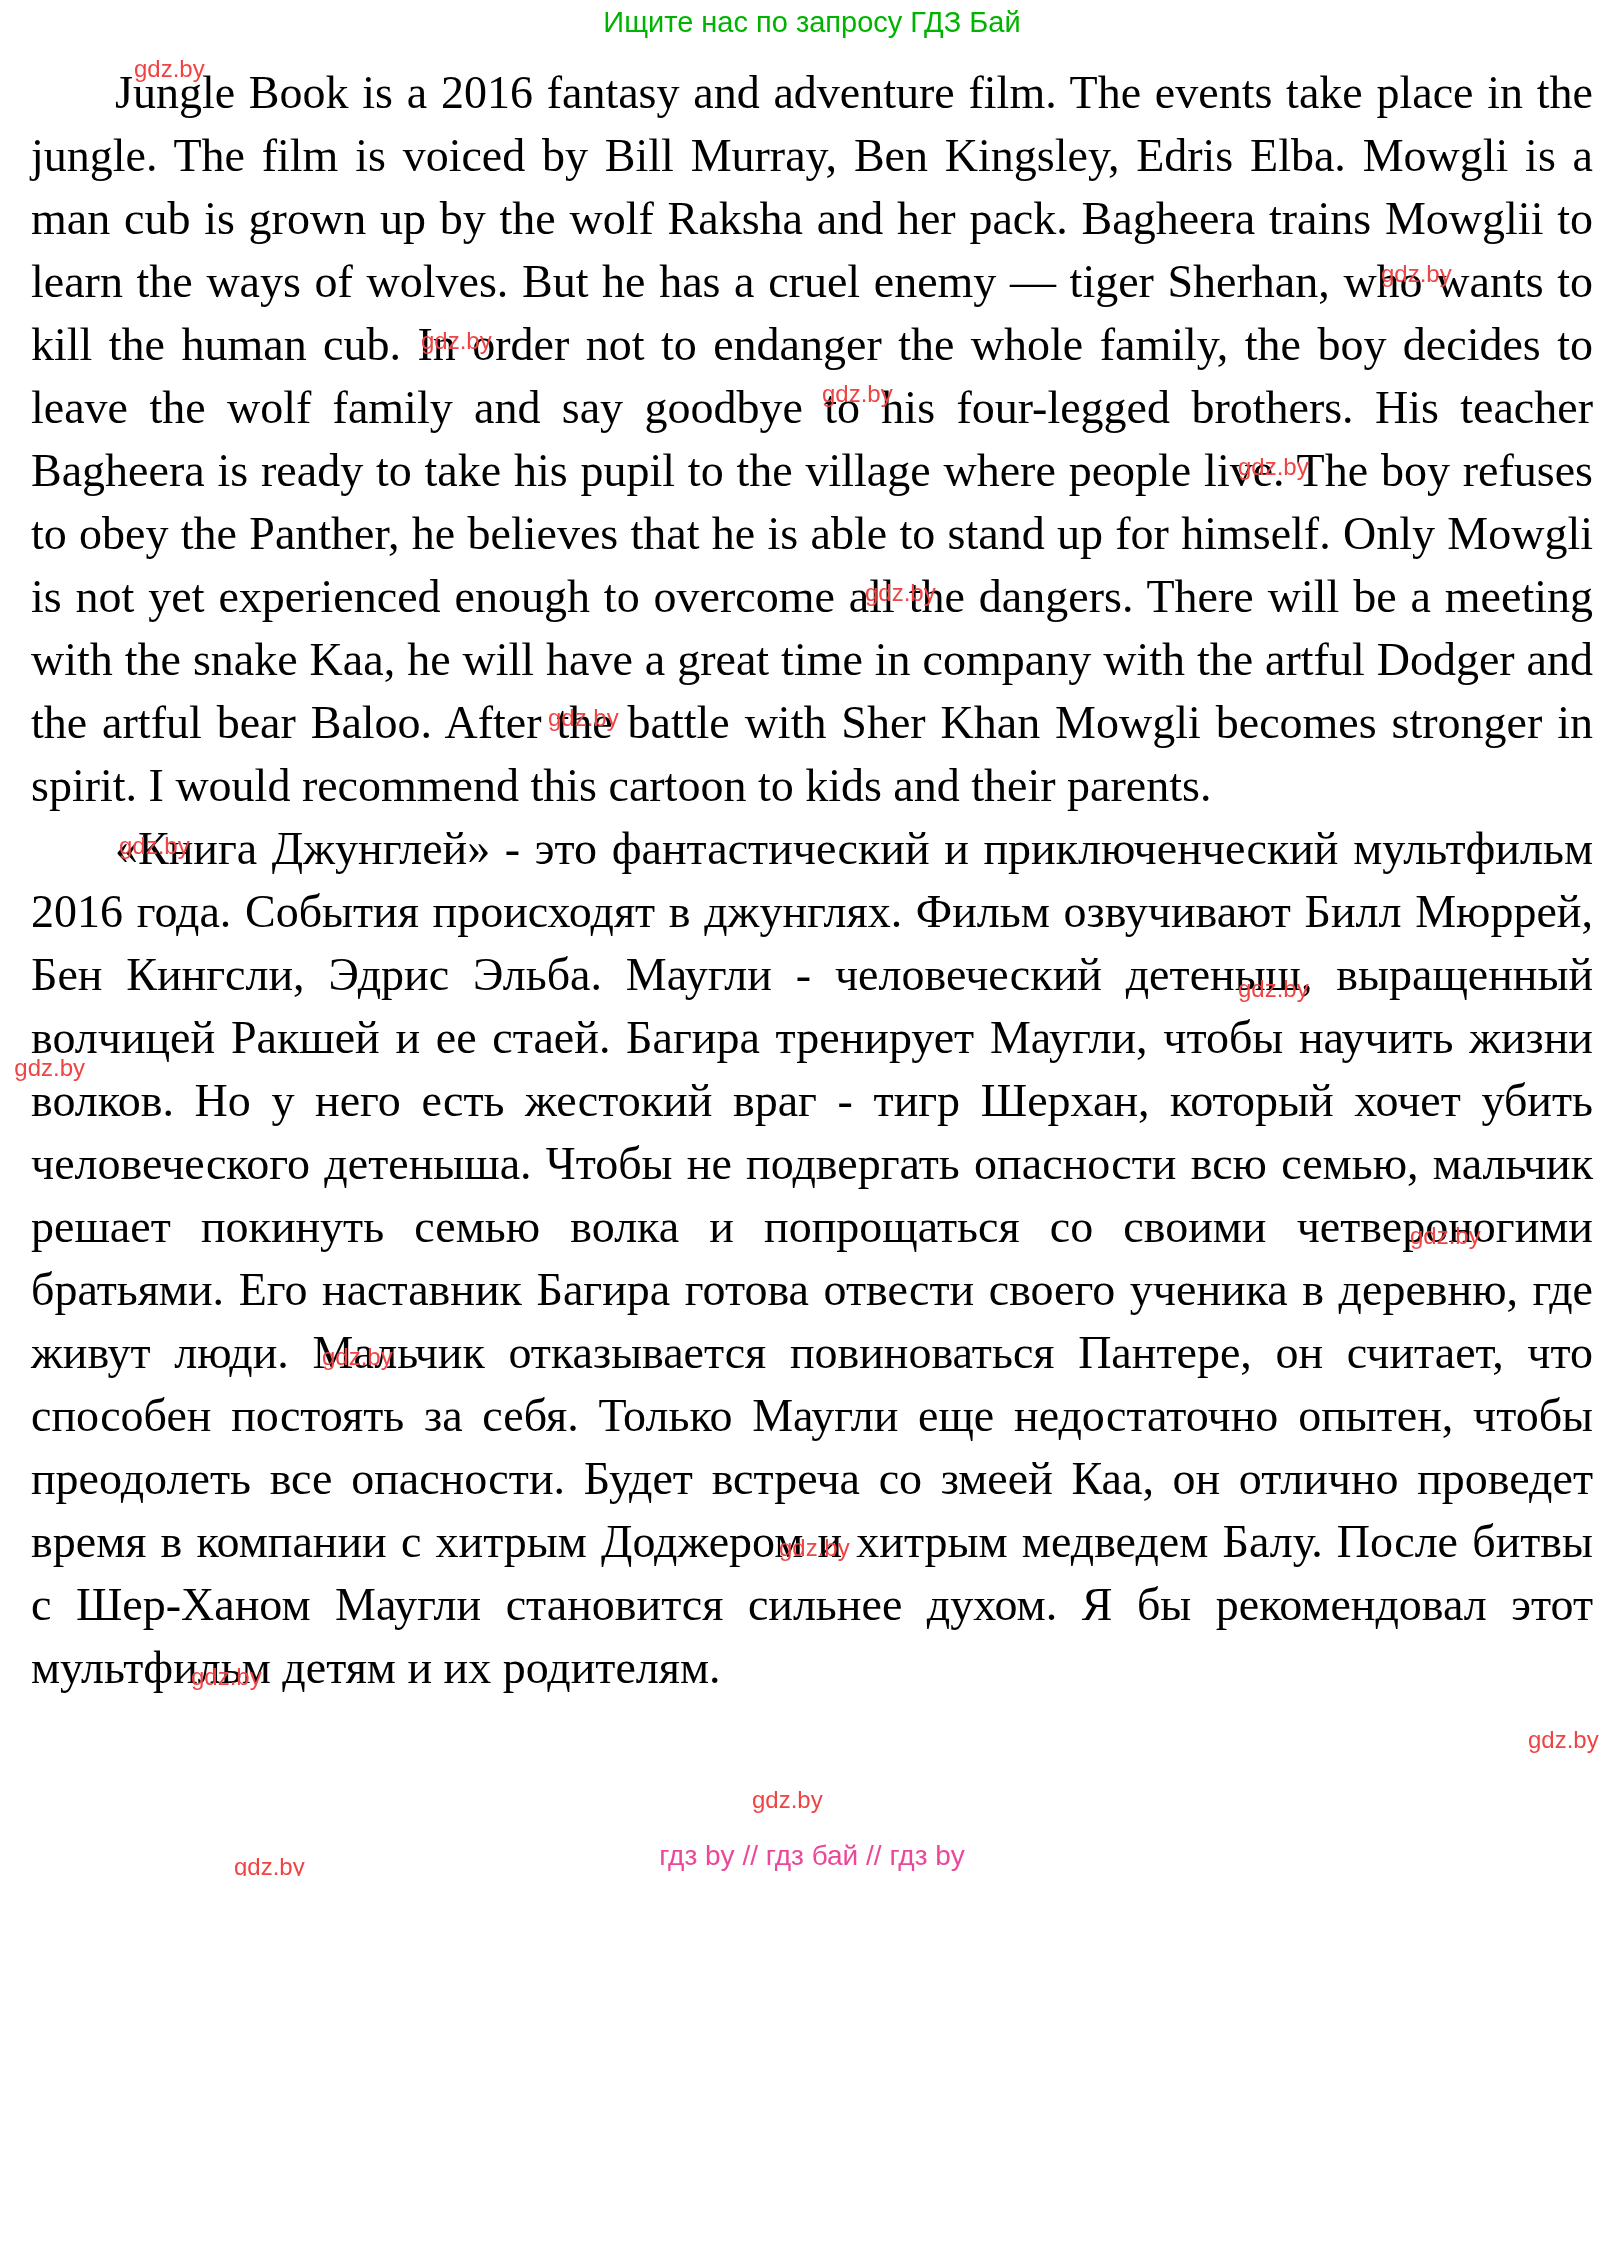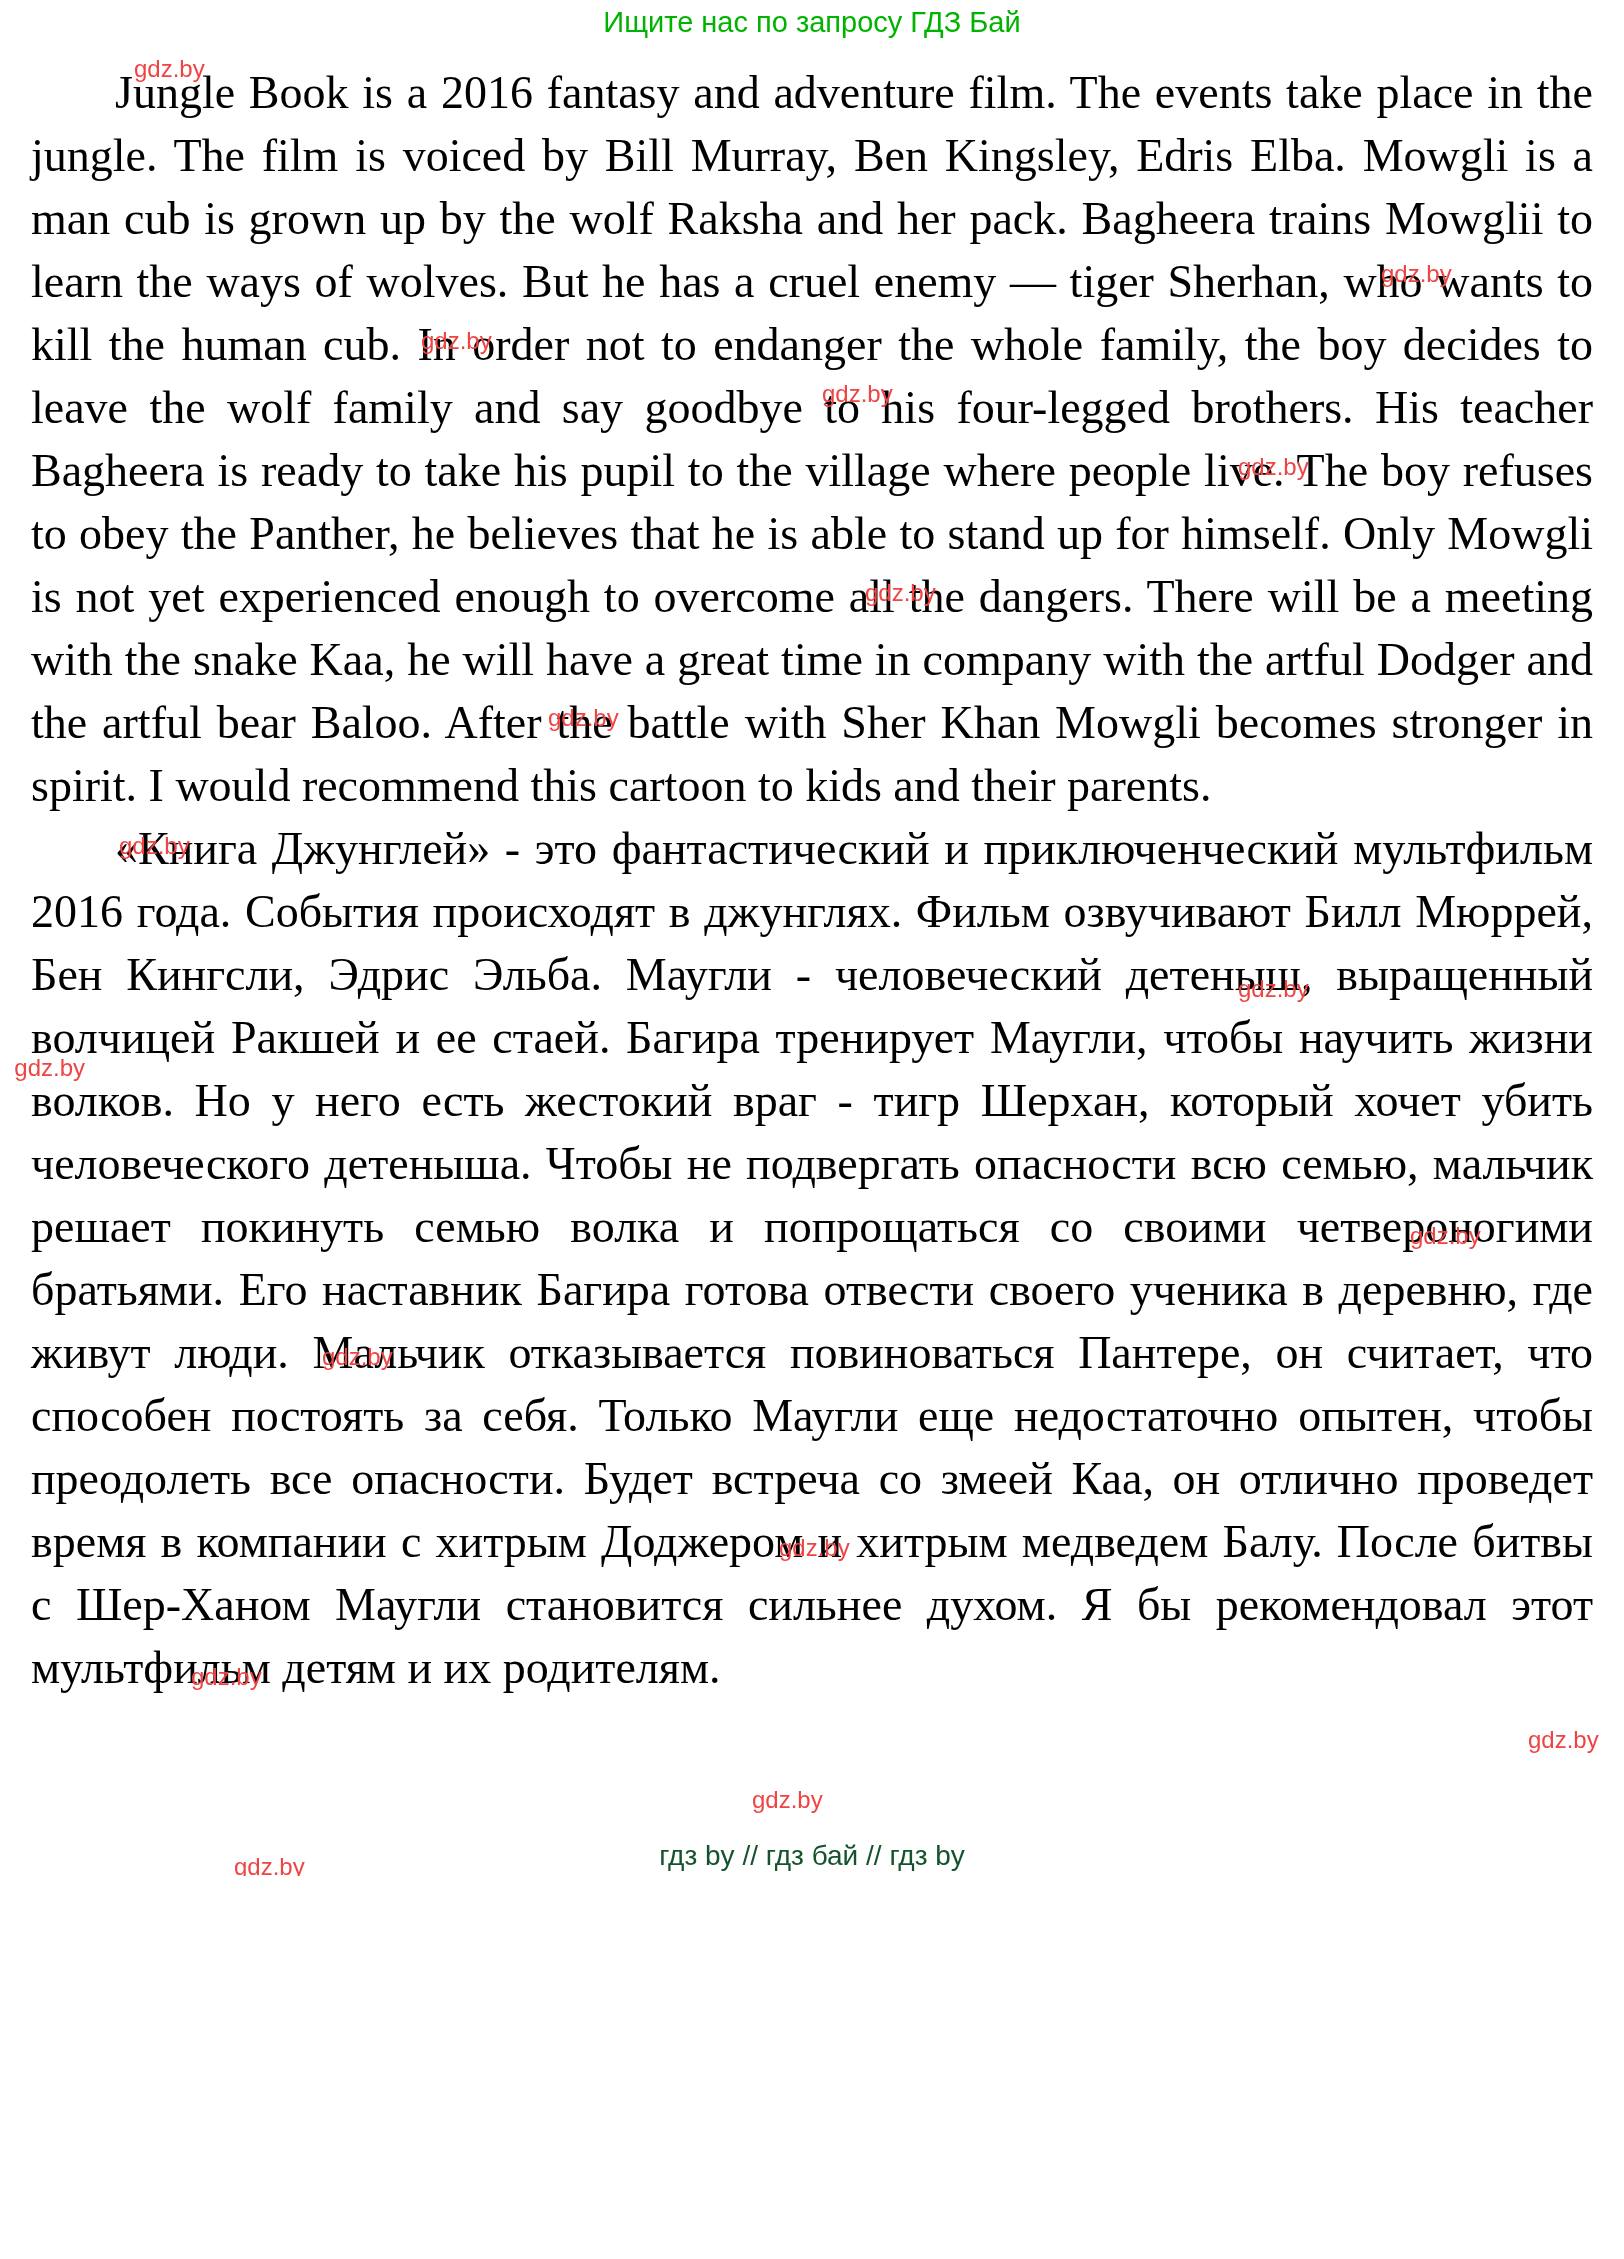--- a/index.html
+++ b/index.html
@@ -49,21 +49,21 @@
     z-index: 5;
   }
   .footer {
     position: absolute;
     bottom: 3.8px;
     left: 0;
     width: 100%;
     text-align: center;
     font-family: "Liberation Sans", "DejaVu Sans", sans-serif;
     font-size: 28px;
-    color: #14532d;
+    color: #ec4899;
   }
 </style>
 </head>
 <body>
 
 <div id="page">
 
   <div class="promo-header">Ищите нас по запросу ГДЗ Бай</div>
 
   <div class="content">

